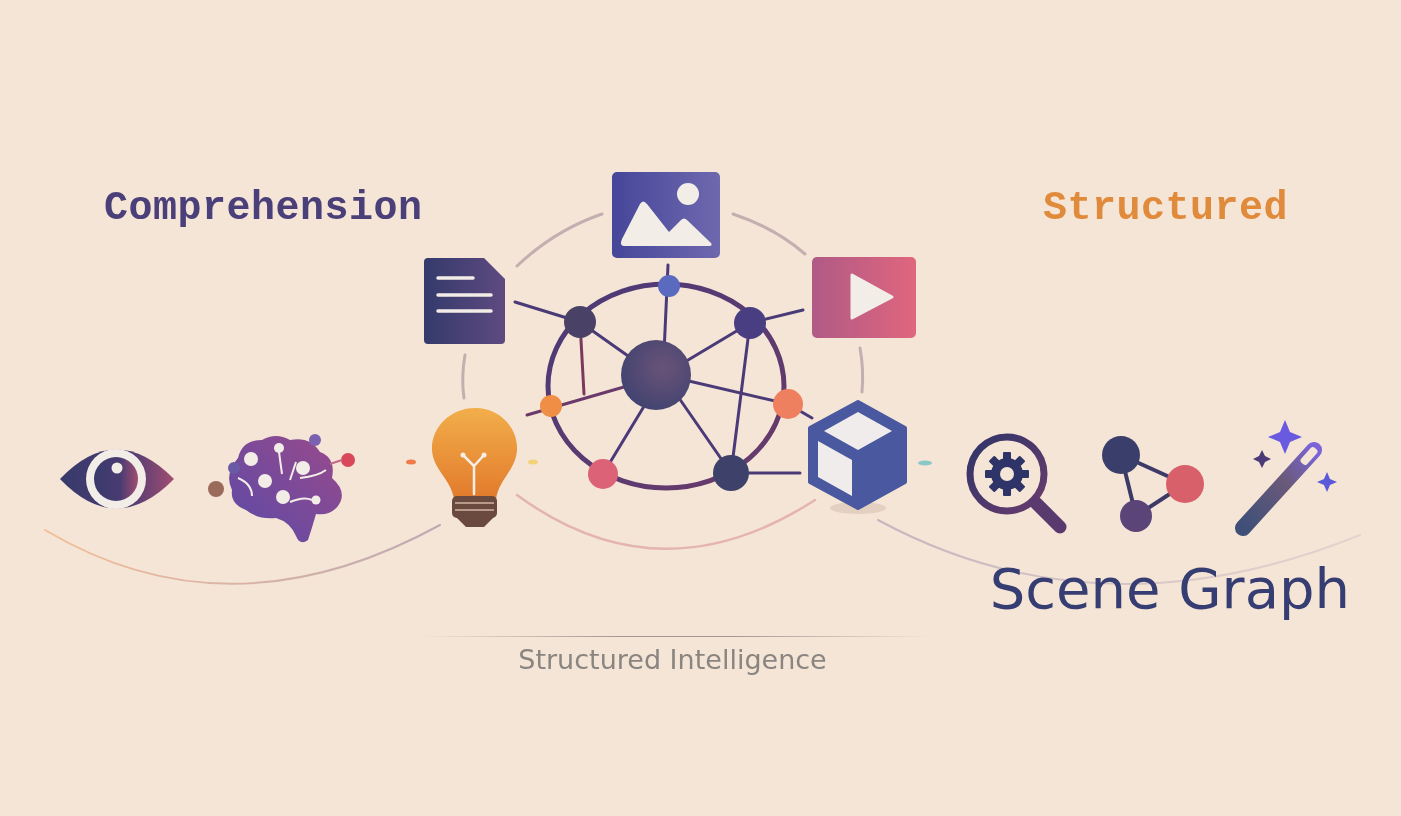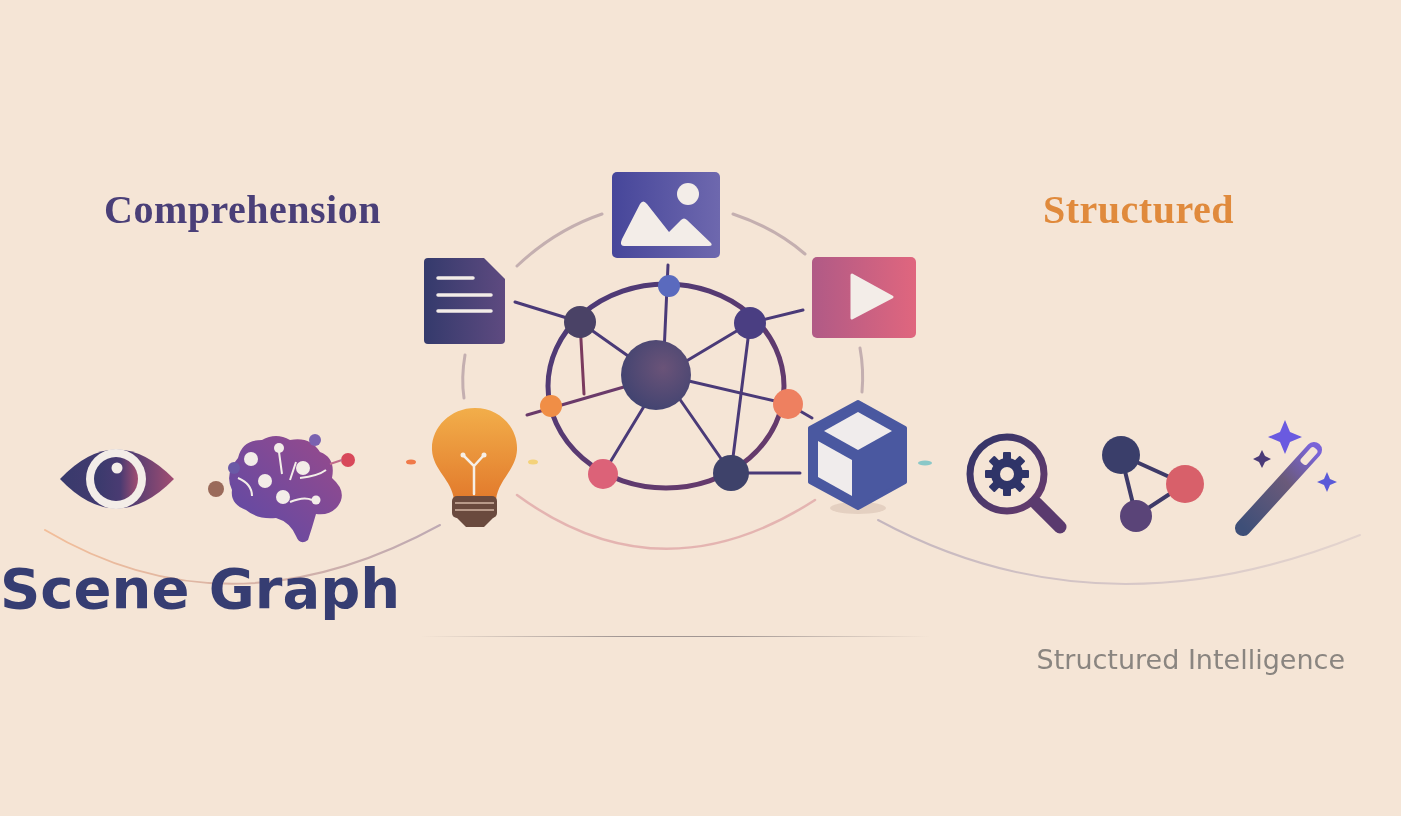--- a/index.html
+++ b/index.html
@@ -5,31 +5,31 @@
   html, body { margin: 0; padding: 0; }
   body {
     width: 1401px; height: 816px; overflow: hidden;
     background: #f5e5d6;
     font-family: "DejaVu Sans", sans-serif;
     position: relative;
   }
   .canvas { position: absolute; left: 0; top: 0; width: 1401px; height: 816px; }
   .label {
     position: absolute; font-weight: bold; white-space: nowrap;
-    font-family: Liberation Serif, serif;
+    font-family: Liberation Mono, monospace;
   }
   .label-left { left: 104px; top: 186px; font-size: 40px; color: #4a3f78; letter-spacing: 0.5px; }
   .label-right { left: 1043px; top: 186px; font-size: 40px; color: #e08a3c; letter-spacing: 0.5px; }
   .title {
-    position: absolute; left: 0; width: 1350px; text-align: left; top: 556px;
-    font-size: 56px; font-weight: bold; color: #363d72;
+    position: absolute; left: 0; width: 1350px; text-align: right; top: 556px;
+    font-size: 56px; font-weight: normal; color: #363d72;
     font-family: "DejaVu Sans", sans-serif;
   }
   .subtitle {
-    position: absolute; left: 0; width: 1345px; text-align: right; top: 644px;
+    position: absolute; left: 0; width: 1345px; text-align: center; top: 644px;
     font-size: 27px; color: #8a8580;
     font-family: "DejaVu Sans", sans-serif;
   }
   .divider {
     position: absolute; left: 420px; top: 636px; width: 510px; height: 1px;
     background: linear-gradient(90deg, rgba(150,140,140,0), rgba(140,130,130,0.8) 40%, rgba(140,130,130,0.8) 60%, rgba(150,140,140,0));
   }
 </style>
 </head>
 <body>

